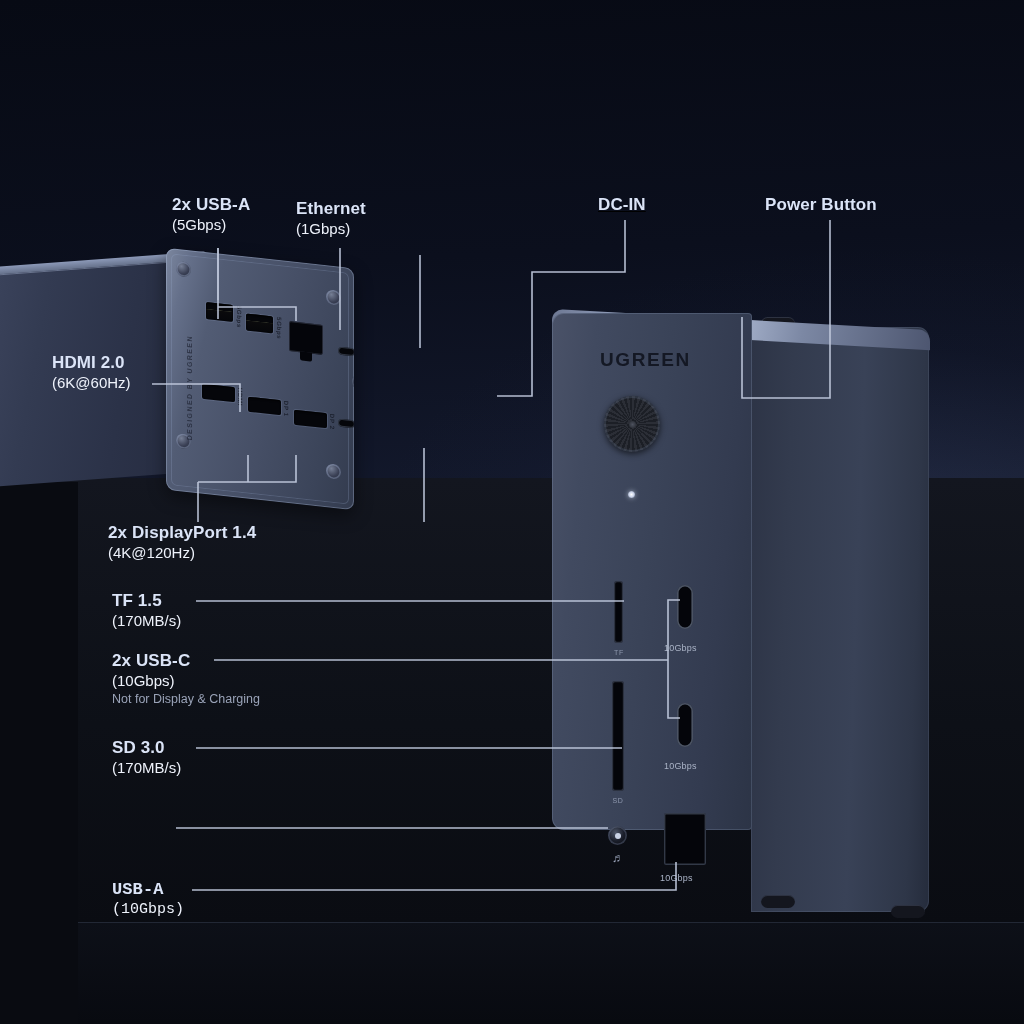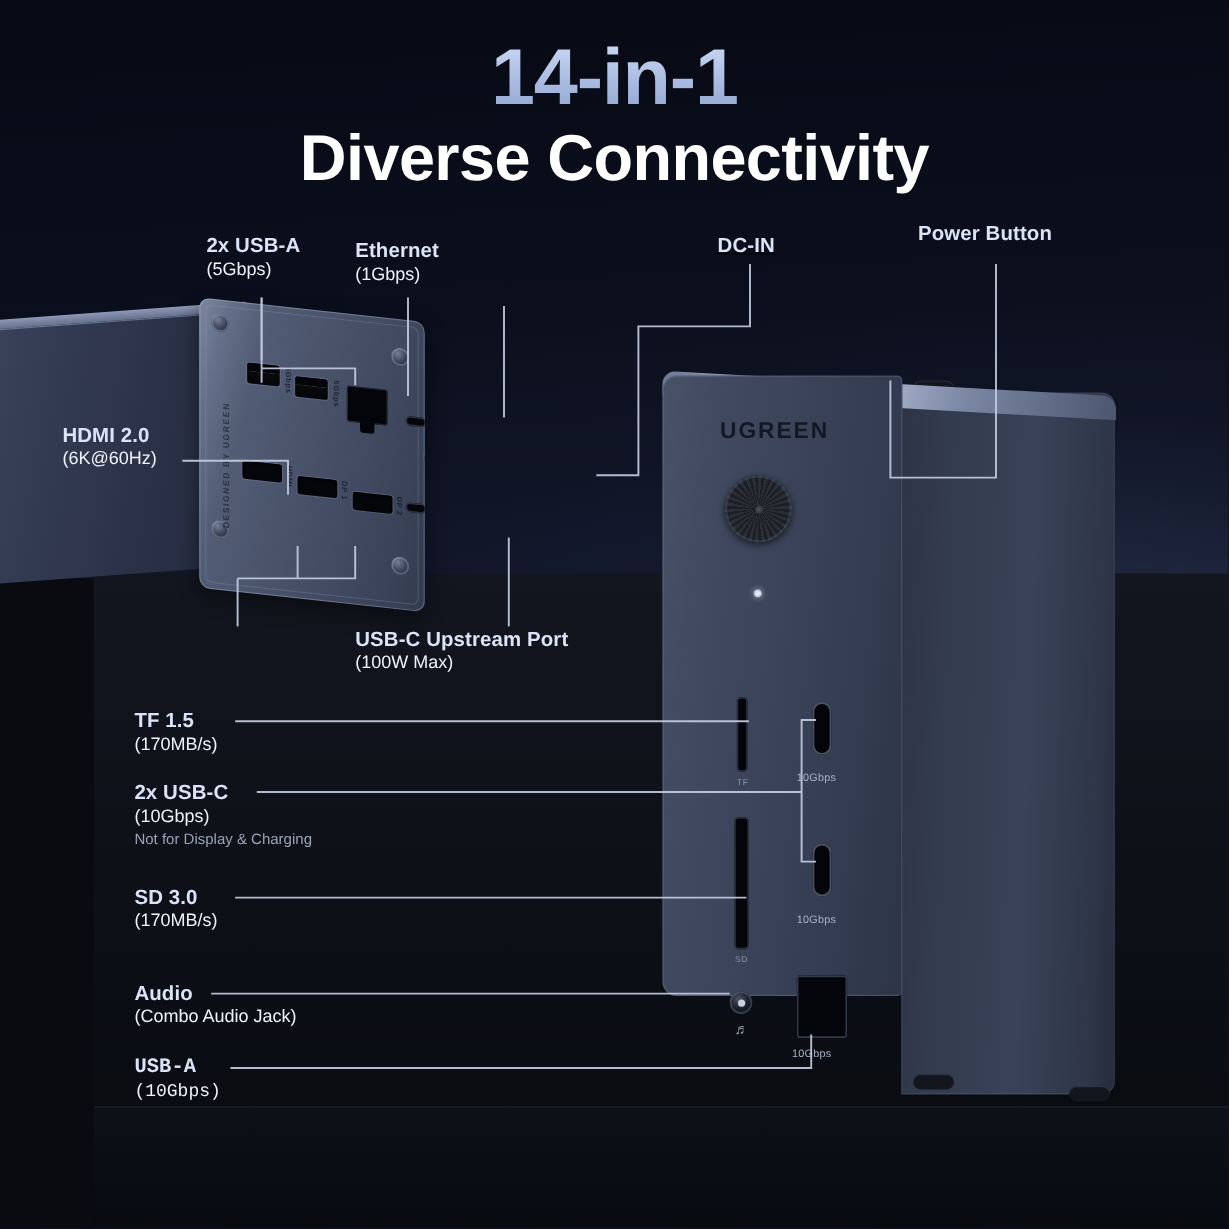--- a/index.html
+++ b/index.html
@@ -149,24 +149,20 @@
   .usbaFront:before { content:""; position:absolute; left:6px; top:10px; width:30px; height:32px;
           background: linear-gradient(180deg,#d6cfa8 0%,#9c9madd 0%,#b9b48e 100%); opacity:0.75; border-radius:1px; }
   .usbcFront { position: absolute; width: 16px; height: 44px; border-radius: 8px; background: #04050a;
           box-shadow: inset 0 0 0 1.6px rgba(175,192,225,0.42); }
 </style>
 </head>
 <body>
 
 <div id="stage">
 
-  <div class="hero">
-    <div class="hero-1">14-in-1</div>
-    <div class="hero-2">Diverse Connectivity</div>
-  </div>
 
   <div id="hw">
 
     <div class="pedestal" style="left:0;top:478px;width:1024px;height:448px;
                 background:linear-gradient(180deg,#13161f 0%,#0d1017 55%,#0a0c12 100%);"></div>
     <div class="pedestal" style="left:68px;top:922px;width:956px;height:102px;
                 background:linear-gradient(180deg,#0d1018 0%,#080a10 100%);
                 box-shadow:inset 0 1px 0 rgba(150,168,205,0.16);"></div>
     <div class="pedestal" style="left:0;top:482px;width:78px;height:542px;background:#090b11;"></div>
 
@@ -293,54 +289,50 @@
   <div class="cal" style="left:296px;top:198px;">
     <div class="t">Ethernet</div>
     <div class="s">(1Gbps)</div>
   </div>
 
 
   <div class="cal" style="left:598px;top:194px;text-decoration:underline;">
     <div class="t">DC-IN</div>
   </div>
 
-  <div class="cal" style="left:765px;top:184px;">
+  <div class="cal" style="left:765px;top:194px;">
     <div class="t">Power Button</div>
   </div>
 
   <div class="cal" style="left:52px;top:352px;">
     <div class="t">HDMI 2.0</div>
     <div class="s">(6K@60Hz)</div>
   </div>
 
-
-  <div class="cal" style="left:296px;top:522px;">
-    <div class="t">USB-C Upstream Port</div>
-    <div class="s">(100W Max)</div>
-  </div>
+  <div class="cal" style="left:108px;top:522px;">
+    <div class="t">2x DisplayPort 1.4</div>
+    <div class="s">(4K@120Hz)</div>
+  </div>
+
 
   <div class="cal" style="left:112px;top:590px;">
     <div class="t">TF 1.5</div>
     <div class="s">(170MB/s)</div>
   </div>
 
   <div class="cal" style="left:112px;top:650px;">
     <div class="t">2x USB-C</div>
     <div class="s">(10Gbps)</div>
     <div class="n">Not for Display &amp; Charging</div>
   </div>
 
   <div class="cal" style="left:112px;top:737px;">
     <div class="t">SD 3.0</div>
     <div class="s">(170MB/s)</div>
   </div>
 
-  <div class="cal" style="left:112px;top:817px;">
-    <div class="t">Audio</div>
-    <div class="s">(Combo Audio Jack)</div>
-  </div>
 
   <div class="cal" style="left:112px;top:879px;font-family:Liberation Mono, monospace;">
     <div class="t">USB-A</div>
     <div class="s">(10Gbps)</div>
   </div>
 
 </div>
 
 </body></html>

